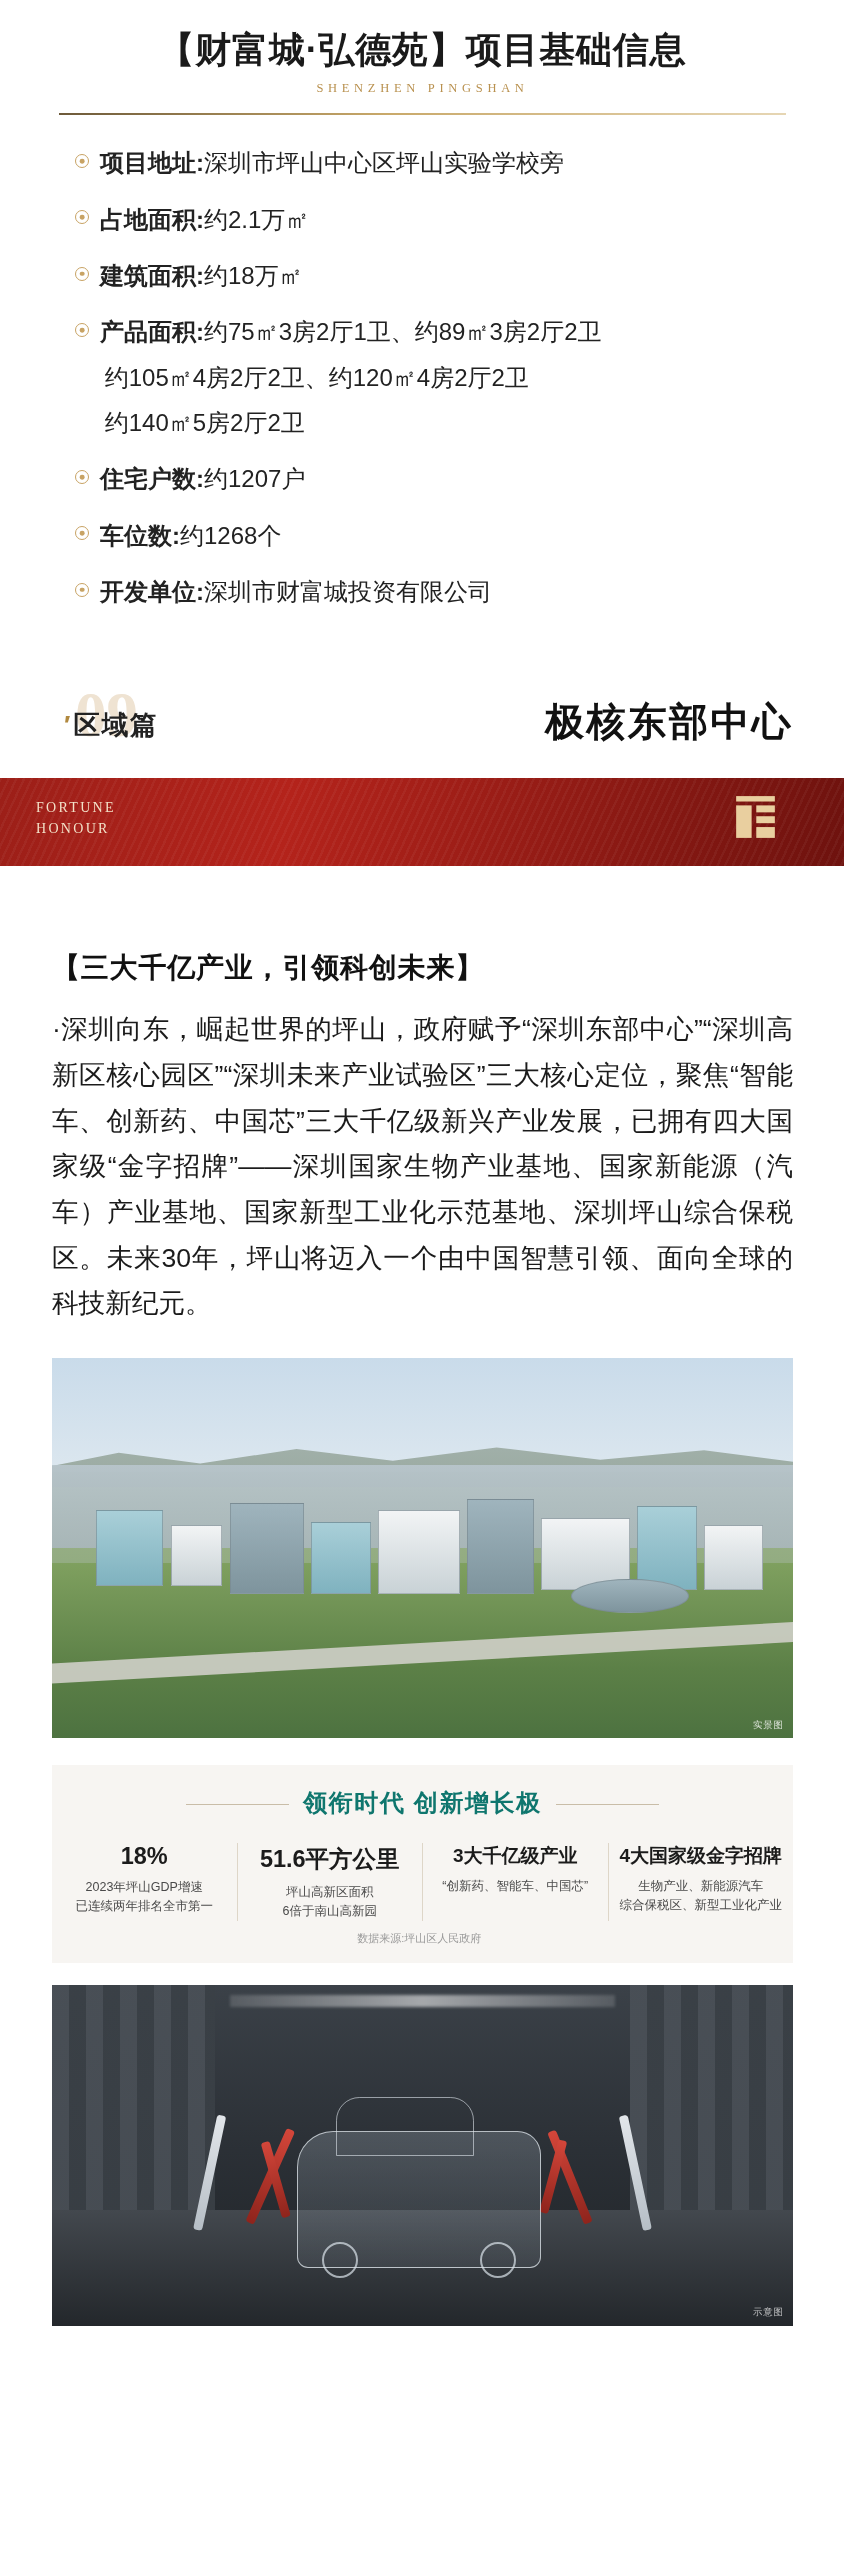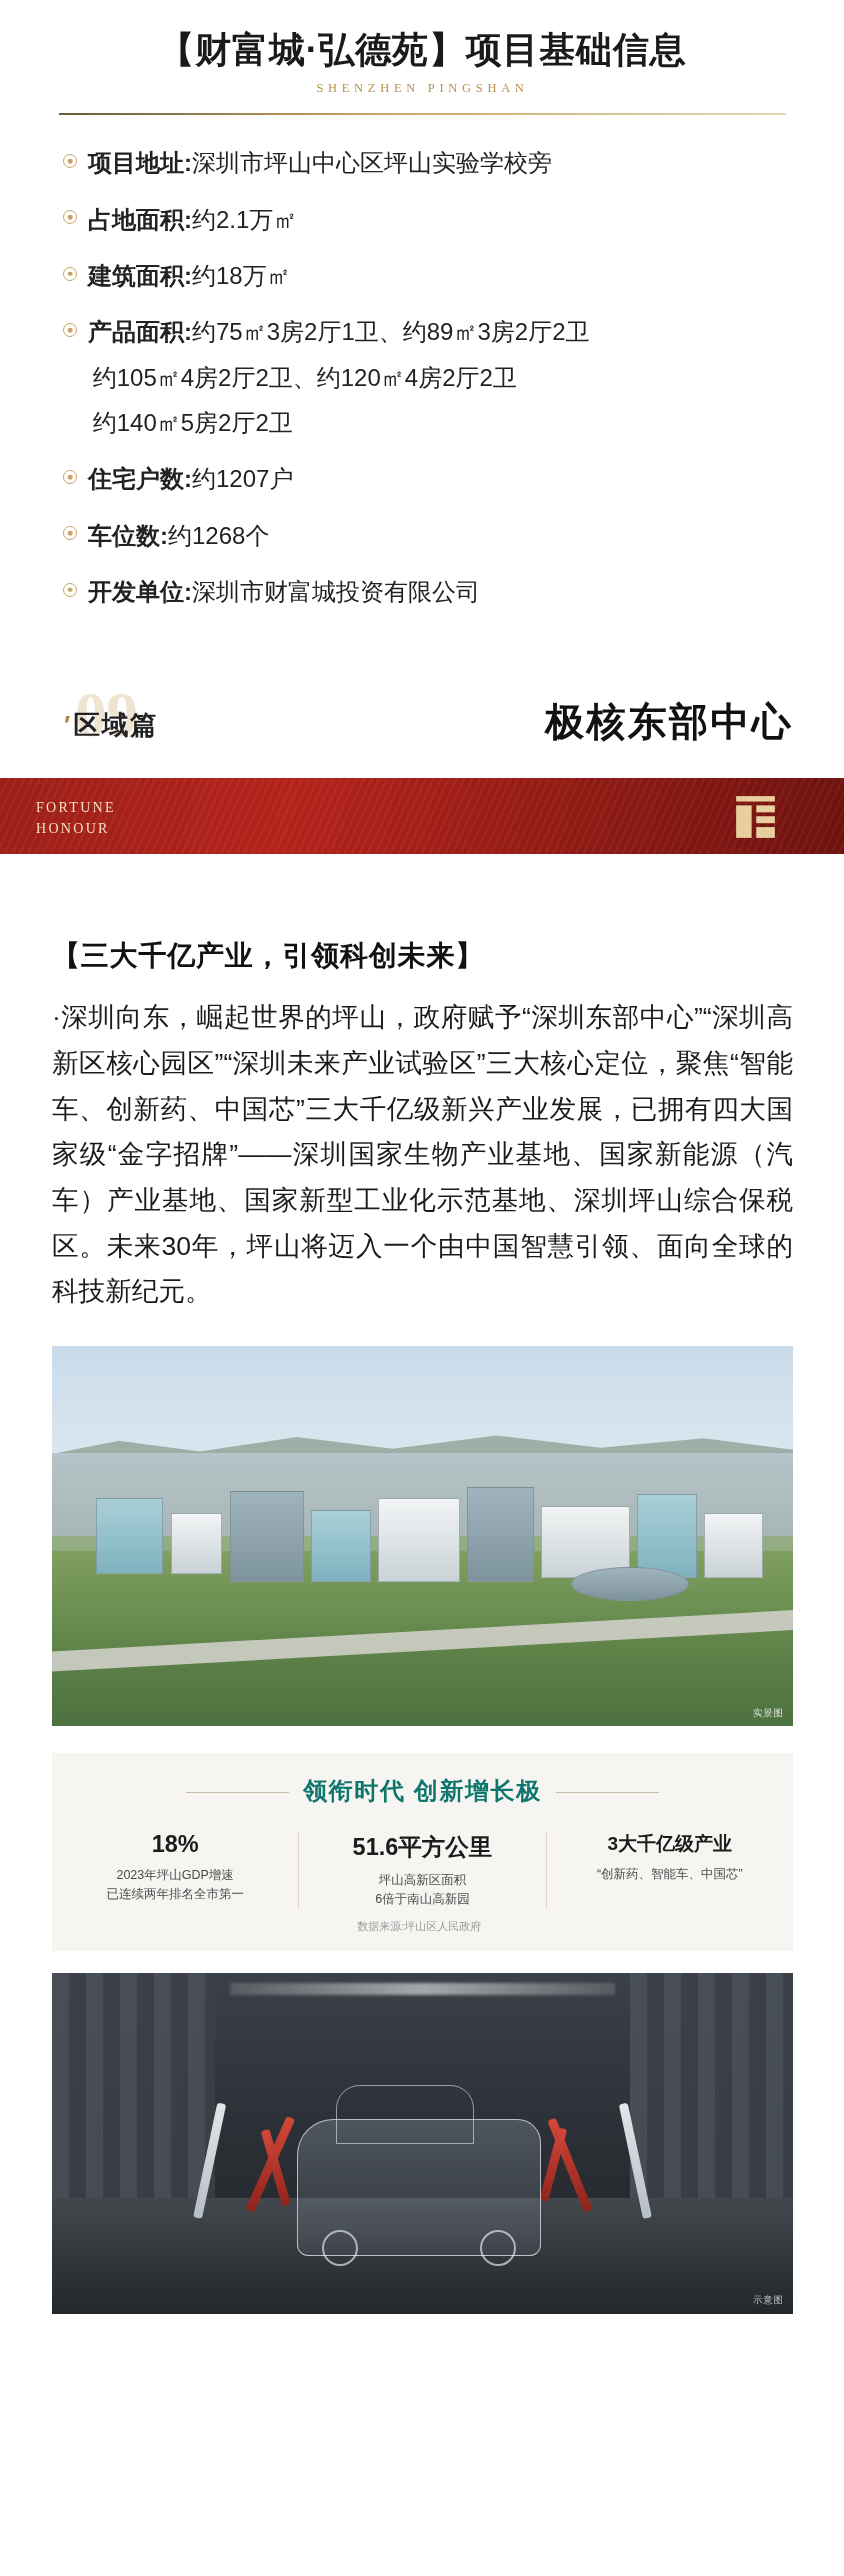--- a/index.html
+++ b/index.html
@@ -27,21 +27,21 @@
     margin-top: 7.8px;
     font-family: "Liberation Serif", "DejaVu Serif", serif;
   }
   .title-rule {
     width: 727px;
     height: 2.3px;
     margin: 17px auto 0 auto;
     background: linear-gradient(to right, #6d5a3a 0%, #c9a96a 45%, #e6d6b4 100%);
   }
   .info-list {
-    margin: 30px 0 0 4px;
+    margin: 30px 0 0 16px;
     padding: 0 0 0 59px;
   }
   .info-item {
     display: flex;
     align-items: flex-start;
     margin-bottom: 20.3px;
   }
   .bullet {
     flex: 0 0 auto;
     width: 14px;
@@ -99,21 +99,21 @@
   .chapter-main {
     position: absolute;
     right: 52px; top: 15.6px;
     font-size: 39px;
     font-weight: bold;
     color: #111;
     letter-spacing: 2.3px;
   }
   .chapter-bar {
     margin-top: 4.7px;
-    height: 76px;
+    height: 88px;
     background: linear-gradient(100deg, #9c1f18 0%, #b4231b 34%, #8e1a14 70%, #6e120e 100%);
     position: relative;
     overflow: hidden;
   }
   .chapter-bar::after {
     content: "";
     position: absolute;
     inset: 0;
     background:
       repeating-linear-gradient(115deg, rgba(255,255,255,0.045) 0 2.3px, rgba(0,0,0,0) 2.3px 7px);
@@ -436,20 +436,25 @@
       <div class="stat-val">51.6平方公里</div>
       <div class="stat-line">坪山高新区面积</div>
       <div class="stat-line">6倍于南山高新园</div>
     </div>
 
     <div class="stat-cell">
       <div class="stat-val small">3大千亿级产业</div>
       <div class="stat-line">“创新药、智能车、中国芯”</div>
     </div>
 
+    <div class="stat-cell">
+      <div class="stat-val small">4大国家级金字招牌</div>
+      <div class="stat-line">生物产业、新能源汽车</div>
+      <div class="stat-line">综合保税区、新型工业化产业</div>
+    </div>
 
   </div>
 
   <div class="stats-note">数据来源:坪山区人民政府</div>
 </section>
 
 <div class="photo2">
   <div class="f-wall-l"></div>
   <div class="f-wall-r"></div>
   <div class="f-light"></div>

